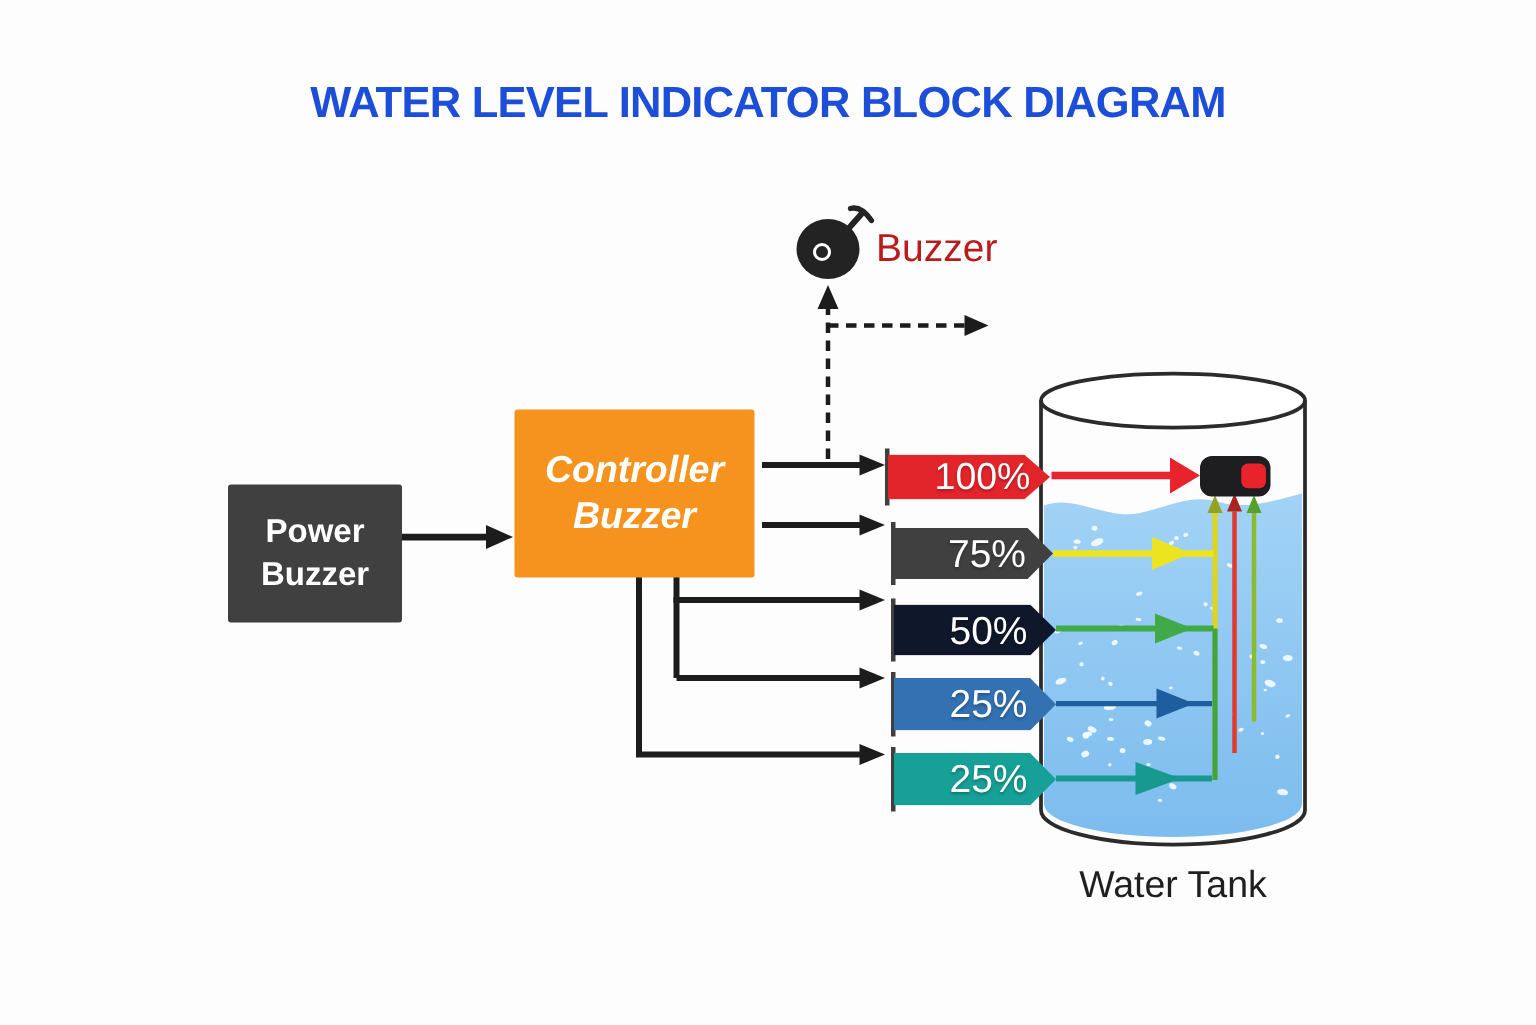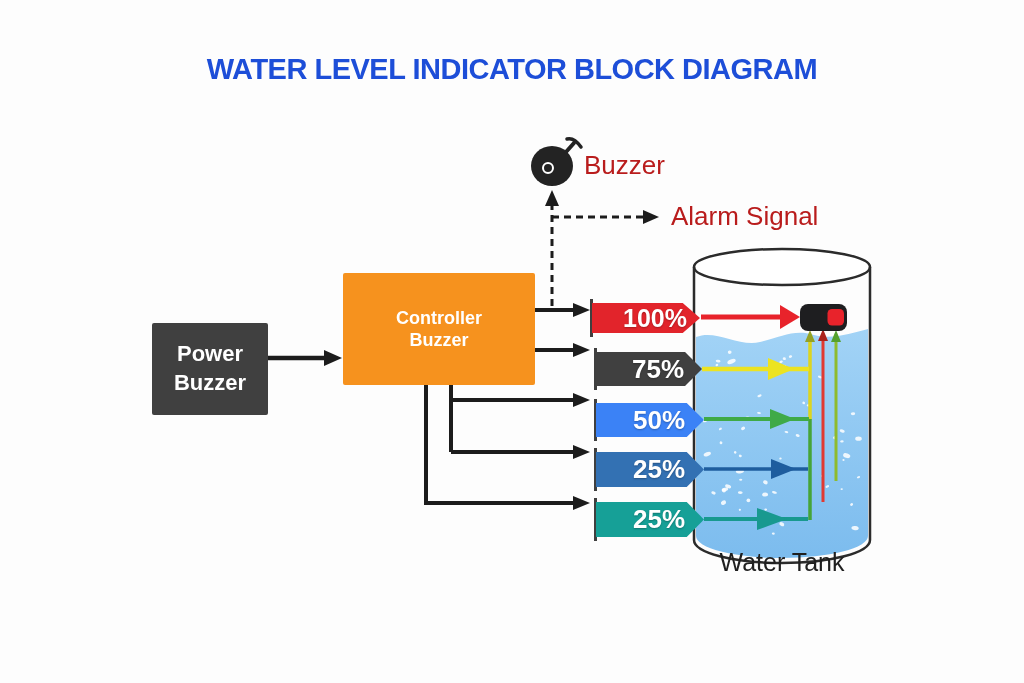--- a/index.html
+++ b/index.html
@@ -16,38 +16,38 @@
     letter-spacing:-0.5px; white-space:nowrap;
   }
 
   .block {
     position:absolute; display:flex; flex-direction:column;
     align-items:center; justify-content:center;
     color:#ffffff; font-weight:bold; text-align:center;
     border-radius:2px;
   }
   .block-power { left:152px; top:323px; width:116px; height:92px; font-size:22px; line-height:1.3; }
-  .block-controller { left:343px; top:273px; width:192px; height:112px; font-size:18px; line-height:1.25; }
+  .block-controller { left:343px; top:273px; width:160px; height:112px; font-size:25px; line-height:1.25;font-style:italic; }
 
   .plain-label { position:absolute; color:#b91c1c; font-size:26px; white-space:nowrap; }
   .buzzer-label { left:584px; top:150px; }
   .alarm-label { left:671px; top:201px; }
-  .tank-label { left:694px; top:548px; width:176px; text-align:center; font-size:25px; color:#1f1f1f; }
+  .tank-label { left:694px; top:576px; width:176px; text-align:center; font-size:25px; color:#1f1f1f; }
 
   .tag { position:absolute; }
   .tag-bar {
     position:absolute; left:-2px; top:-4px; bottom:-4px; width:3px;
     background:#3f3f3f;
   }
   .tag-body {
     position:absolute; left:0; top:0; right:0; bottom:0;
     clip-path:polygon(0 0, 84% 0, 100% 50%, 84% 100%, 0 100%);
     display:flex; align-items:center; justify-content:center;
     padding-right:18px; box-sizing:border-box;
-    color:#ffffff; font-weight:bold; font-size:26px;
+    color:#ffffff; font-weight:normal; font-size:26px;
     text-shadow:0 1px 2px rgba(0,0,0,0.28);
     padding-left:36px;
   }
   .tag-100 { left:592px; top:303px; width:108px; height:30px; }
   .tag-100 .tag-body { font-size:25px; }
   .tag-75  { left:596px; top:352px; width:106px; height:34px; }
   .tag-50  { left:596px; top:403px; width:108px; height:34px; }
   .tag-25b { left:596px; top:452px; width:108px; height:35px; }
   .tag-25t { left:596px; top:502px; width:108px; height:35px; }
 </style>
@@ -207,33 +207,32 @@
     <span>Buzzer</span>
   </div>
 
   <div class="block block-controller" style="background-color: rgb(246, 146, 30);">
     <span>Controller</span>
     <span>Buzzer</span>
   </div>
 
   <div class="plain-label buzzer-label">Buzzer</div>
 
-  <div class="plain-label alarm-label">Alarm Signal</div>
 
   <div class="tag tag-100">
     <div class="tag-bar"></div>
     <div class="tag-body" style="background-color: rgb(226, 36, 43);">100%</div>
   </div>
   <div class="tag tag-75">
     <div class="tag-bar"></div>
     <div class="tag-body" style="background-color: #404040;">75%</div>
   </div>
   <div class="tag tag-50">
     <div class="tag-bar"></div>
-    <div class="tag-body" style="background-color: #3b82f6;">50%</div>
+    <div class="tag-body" style="background-color: #0f172a;">50%</div>
   </div>
   <div class="tag tag-25b">
     <div class="tag-bar"></div>
     <div class="tag-body" style="background-color: rgb(51, 113, 179);">25%</div>
   </div>
   <div class="tag tag-25t">
     <div class="tag-bar"></div>
     <div class="tag-body" style="background-color: rgb(22, 160, 151);">25%</div>
   </div>
 

